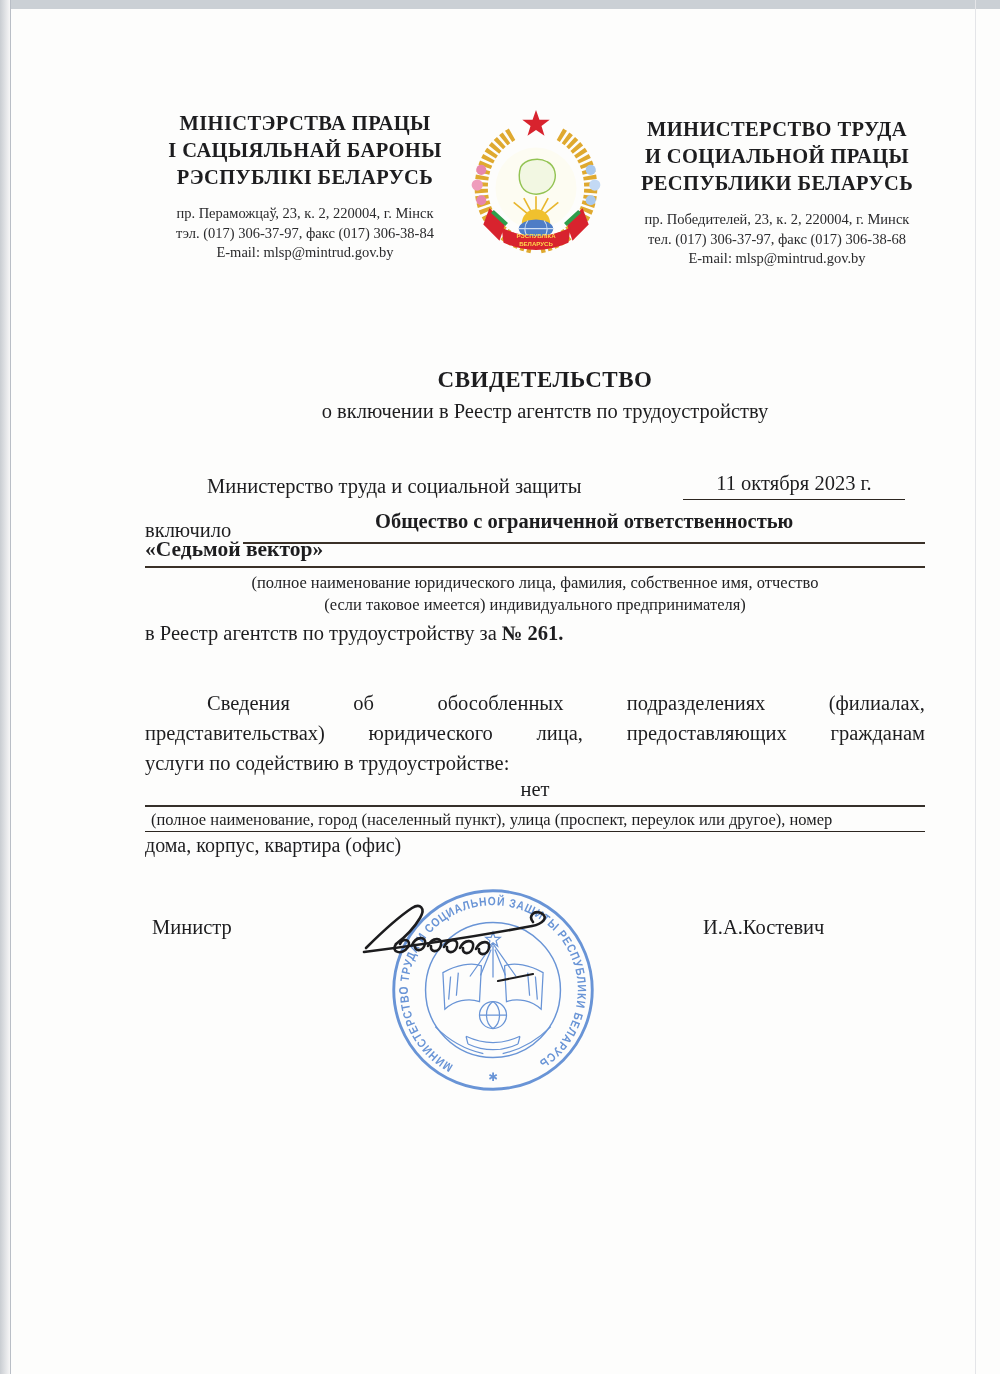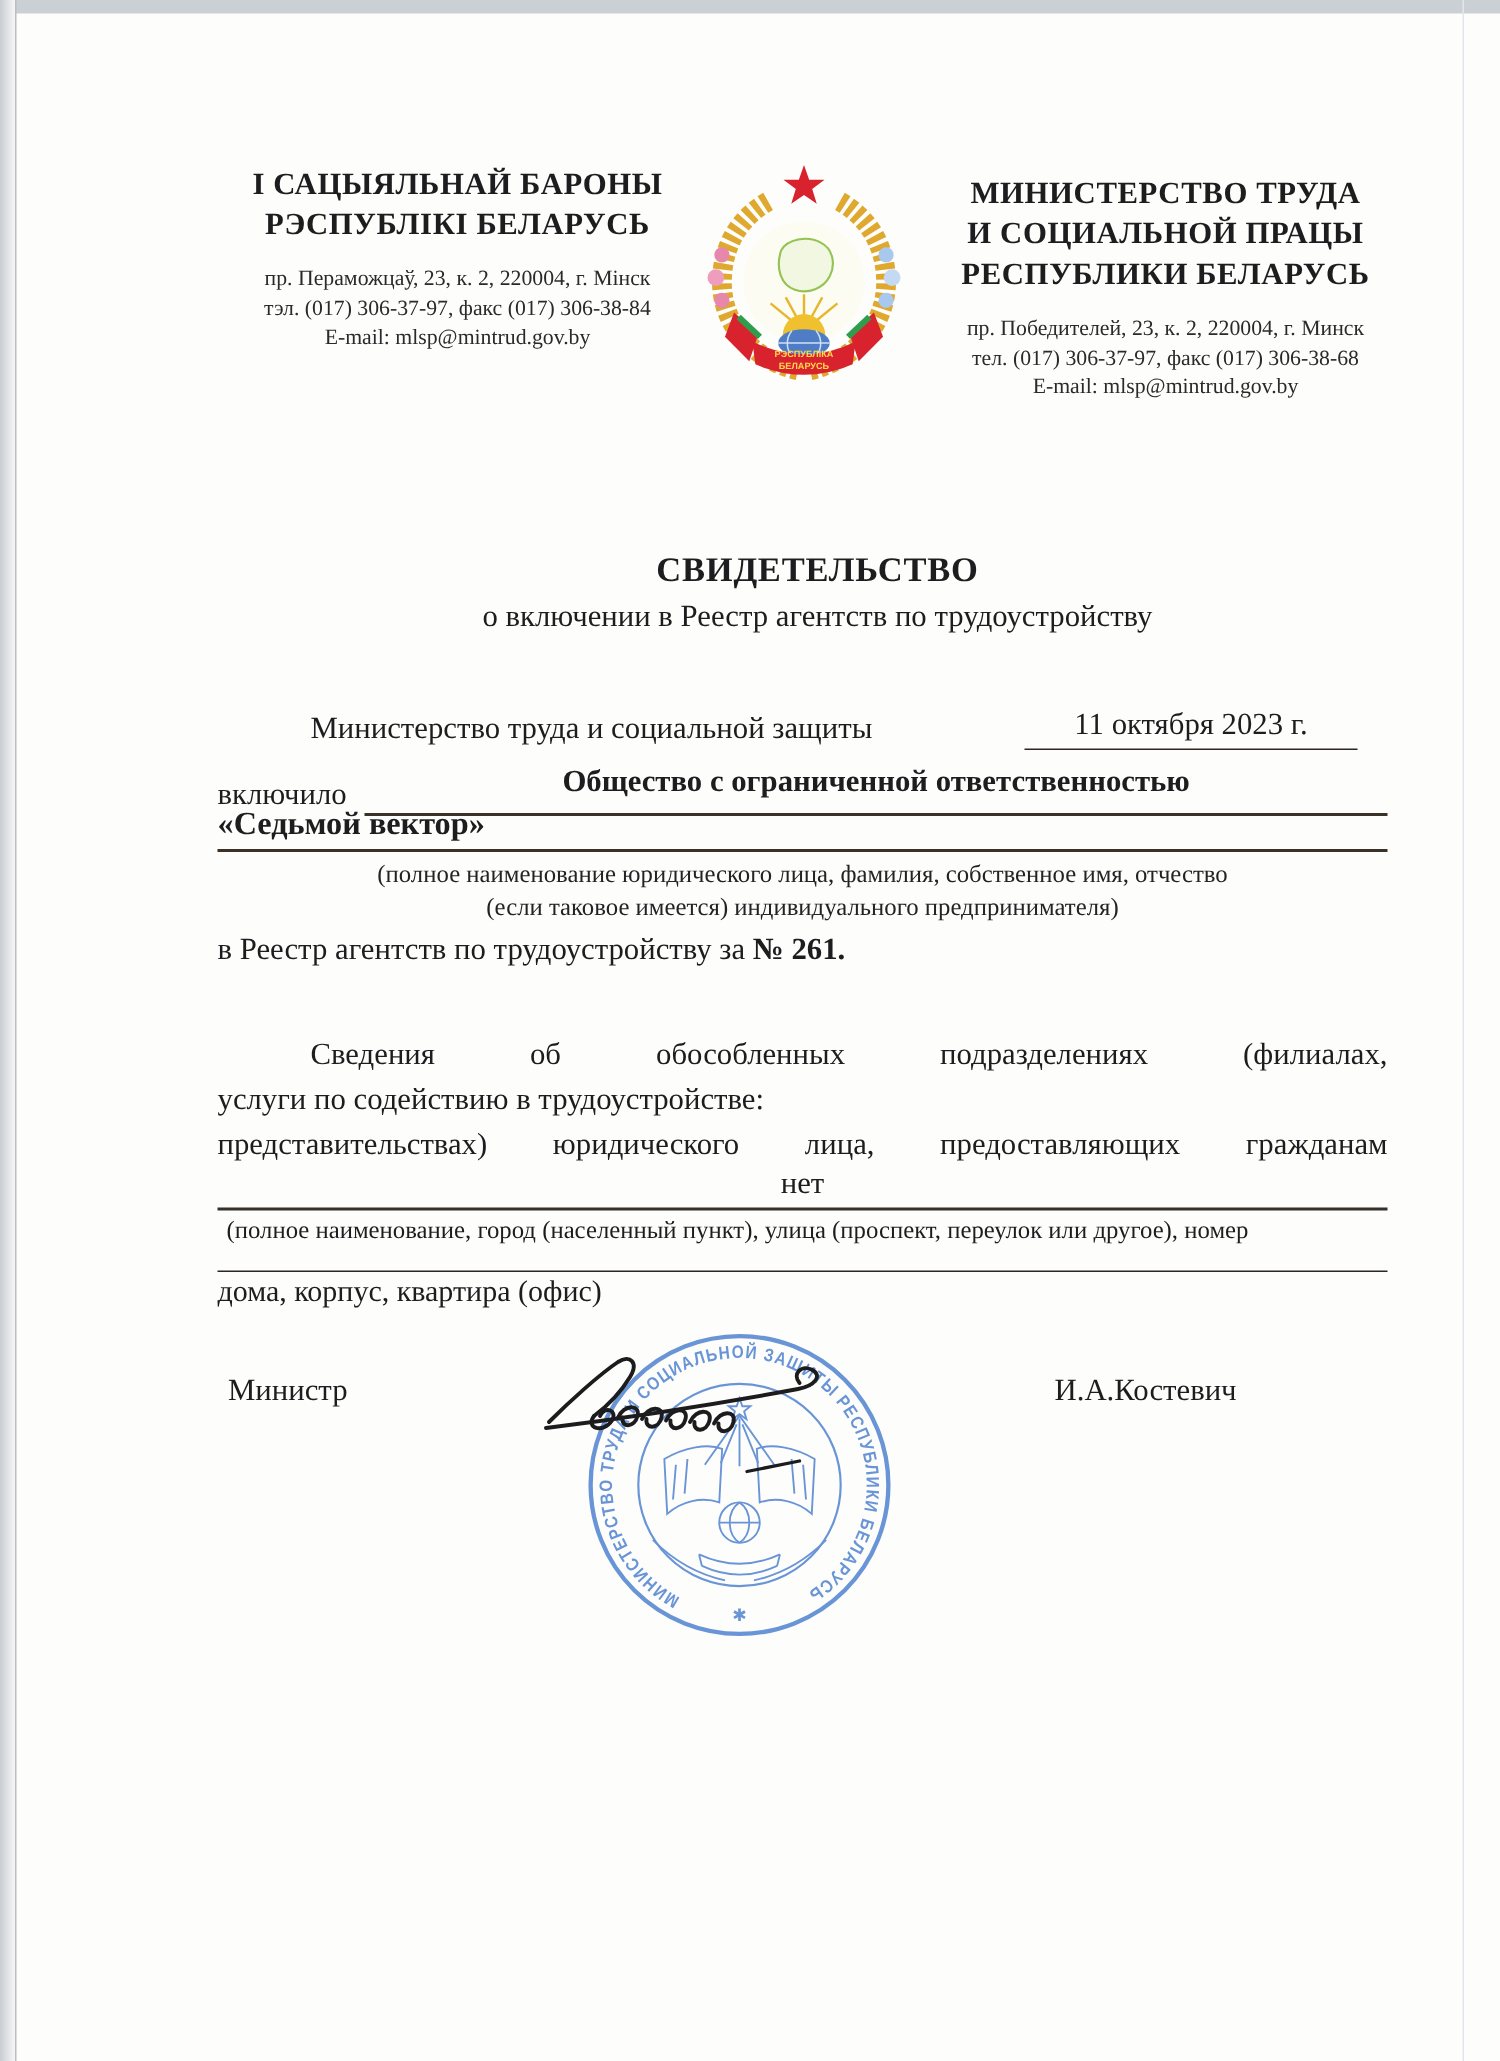--- a/index.html
+++ b/index.html
@@ -30,39 +30,40 @@
              border-bottom:1.6px solid #2c2620;padding-bottom:2px;}
   .fill-line{flex:1;margin-left:12px;border-bottom:2px solid #3a3128;text-align:center;
              font-weight:bold;padding-bottom:7px;}
   .company2{border-bottom:2px solid #3a3128;font-weight:bold;font-size:21.5px;
             padding-bottom:4px;}
   .note{font-size:16.5px;line-height:22px;text-align:center;color:#232325;}
   .bold{font-weight:bold;}
   .just{text-align:justify;text-align-last:justify;}
   .center{text-align:center;}
   .rule{border-top:2px solid #35302a;}
-  .note-underlined{border-bottom:1.6px solid #2c2620;padding-bottom:17px;padding-left:6px;
+  .note-underlined{border-bottom:1.6px solid #2c2620;padding-bottom:1px;padding-left:6px;
                    font-size:16.5px;line-height:21px;}
   .note-plain{font-size:20px;line-height:21px;padding-top:3px;}
 
   .sig-label{font-size:20.5px;}
 
   .stamp-svg{position:absolute;left:387px;top:884px;z-index:1;opacity:.92;}
   .signature-svg{position:absolute;left:356px;top:894px;z-index:2;}
   .emblem-svg{position:absolute;left:465px;top:105px;}
 </style>
 </head>
 <body>
 
 <div class="scan">
   <div class="edge-top"></div>
   <div class="edge-right"></div>
   <div class="edge-left"></div>
 
   <div class="abs org" style="left:130px;top:110px;width:350px;">
+    <div class="org-line">МІНІСТЭРСТВА ПРАЦЫ</div>
     <div class="org-line">І САЦЫЯЛЬНАЙ БАРОНЫ</div>
     <div class="org-line">РЭСПУБЛІКІ БЕЛАРУСЬ</div>
     <div class="addr">
       <div class="addr-line">пр. Пераможцаў, 23, к. 2, 220004, г. Мінск</div>
       <div class="addr-line">тэл. (017) 306-37-97, факс (017) 306-38-84</div>
       <div class="addr-line">E-mail:  mlsp@mintrud.gov.by</div>
     </div>
   </div>
 
   <svg class="emblem-svg" width="142" height="152" viewBox="0 0 140 150">
@@ -127,22 +128,22 @@
     <div class="note">(полное наименование юридического лица, фамилия, собственное имя, отчество</div>
     <div class="note">(если таковое имеется) индивидуального предпринимателя)</div>
   </div>
 
   <div class="abs body-line" style="left:145px;top:620px;width:780px;">
     <span>в Реестр агентств по трудоустройству за </span><span class="bold">№ 261.</span>
   </div>
 
   <div class="abs" style="left:145px;top:688px;width:780px;">
     <div class="body-line just" style="line-height:30px;text-indent:62px;">Сведения об обособленных подразделениях (филиалах,</div>
+    <div class="body-line just" style="line-height:30px;">представительствах) юридического лица, предоставляющих гражданам</div>
     <div class="body-line" style="line-height:30px;">услуги по содействию в трудоустройстве:</div>
-    <div class="body-line just" style="line-height:30px;">представительствах) юридического лица, предоставляющих гражданам</div>
   </div>
 
   <div class="abs body-line center" style="left:145px;top:776px;width:780px;">нет</div>
 
   <div class="abs rule" style="left:145px;top:805px;width:780px;height:0;"></div>
   <div class="abs" style="left:145px;top:809px;width:780px;">
     <div class="note-underlined">(полное наименование, город (населенный пункт), улица (проспект, переулок или другое), номер</div>
     <div class="note-plain">дома, корпус, квартира (офис)</div>
   </div>
 

